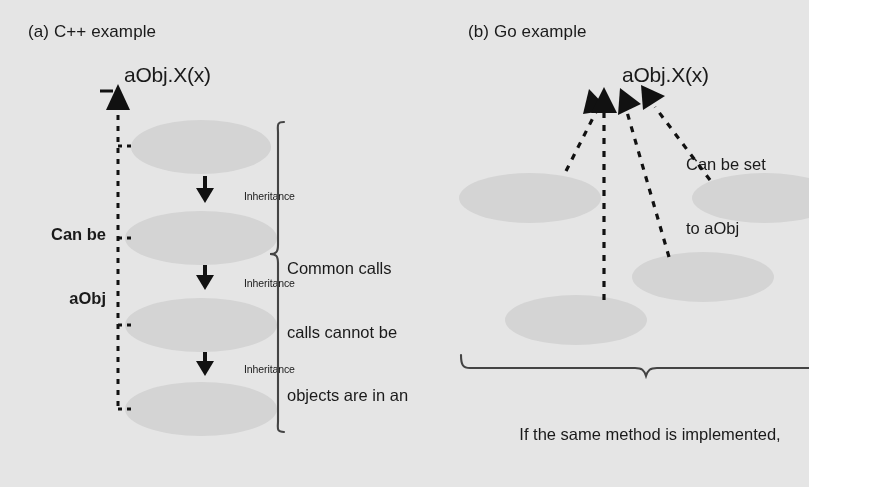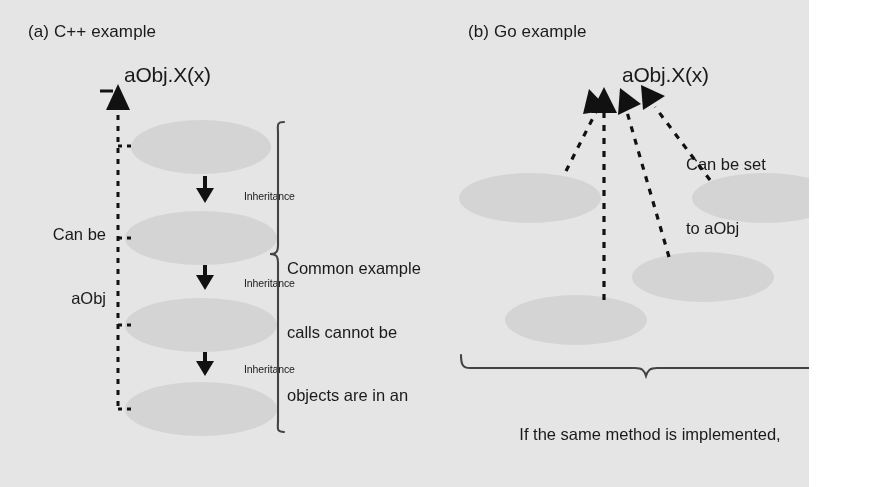--- a/index.html
+++ b/index.html
@@ -74,27 +74,27 @@
 </style>
 </head>
 <body>
 
 <div id="figure">
 
   <div class="txt panel-title" style="left:28px; top:22px;">(a) C++ example</div>
 
   <div class="txt call-label" style="left:88px; top:63px;">aObj.X(x)</div>
 
-  <div class="txt note note-right" style="left:10px; top:182px; width:96px;">
+  <div class="txt note note-right" style="left:10px; top:182px; width:96px;font-weight:bold;">
     <div>Can be</div>
     <div>aObj</div>
   </div>
 
   <div class="txt note" style="left:287px; top:216px; width:130px;">
-    <div>Common example</div>
+    <div>Common calls</div>
     <div>calls cannot be</div>
     <div>objects are in an</div>
     
     
   </div>
 
   <div class="ellipse-label" style="left:131px; top:120px; width:140px; height:54px;">
     <div>
       <div>A implementing</div>
       <div>method X</div>

